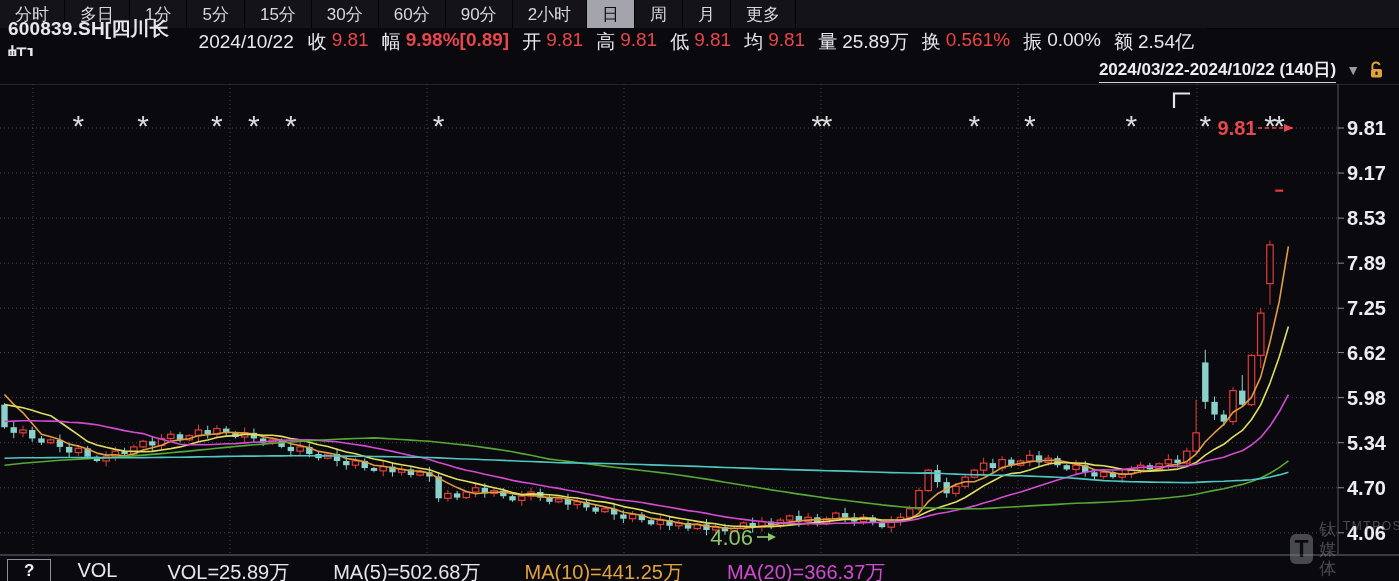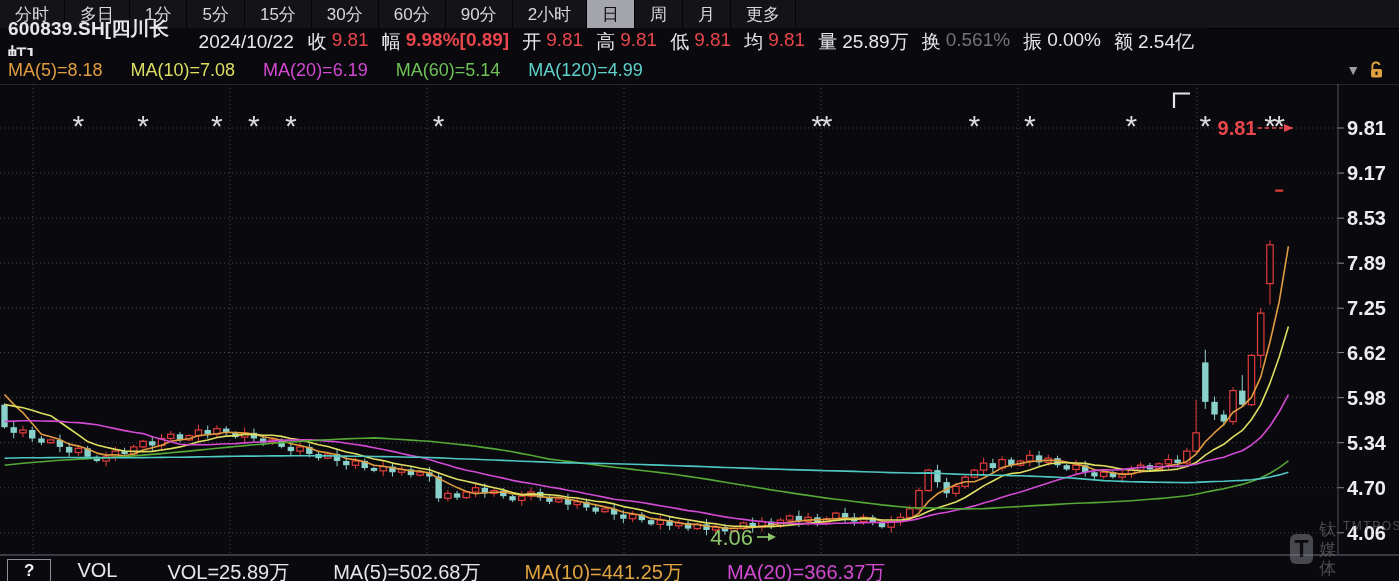--- a/index.html
+++ b/index.html
@@ -94,42 +94,36 @@
         <span class="fld">
           <span class="lab">均</span>
           <span class="val" style="color: rgb(232, 70, 76);">9.81</span>
         </span>
         <span class="fld">
           <span class="lab">量</span>
           <span class="val" style="color: rgb(230, 230, 234);">25.89万</span>
         </span>
         <span class="fld">
           <span class="lab">换</span>
-          <span class="val" style="color: #737373;">0.561%</span>
+          <span class="val" style="color: #ef4444;">0.561%</span>
         </span>
         <span class="fld">
           <span class="lab">振</span>
           <span class="val" style="color: rgb(230, 230, 234);">0.00%</span>
         </span>
         <span class="fld">
           <span class="lab">额</span>
           <span class="val" style="color: rgb(230, 230, 234);">2.54亿</span>
         </span>
       </span>
   </div>
 
   <div class="mabar">
-    <span id="ma-items" style="display:flex">
-        <span class="ma-item" style="color: rgb(224, 156, 64);">MA(5)=8.18</span>
-        <span class="ma-item" style="color: rgb(222, 222, 98);">MA(10)=7.08</span>
-        <span class="ma-item" style="color: rgb(210, 74, 210);">MA(20)=6.19</span>
-        <span class="ma-item" style="color: rgb(111, 194, 87);">MA(60)=5.14</span>
-        <span class="ma-item" style="color: rgb(94, 211, 205);">MA(120)=4.99</span>
-      </span>
     <span class="range-wrap">
+      <span class="range-link">2024/03/22-2024/10/22 (140日)</span>
       <span class="chev">▼</span>
       <svg width="16" height="18" viewBox="0 0 16 18">
         <path d="M3.4 8 V5.4 A3.7 3.7 0 0 1 10.6 4" fill="none" stroke="#dfa23e" stroke-width="1.9"></path>
         <rect x="2" y="8" width="11" height="8.4" rx="1.7" fill="#dfa23e"></rect>
         <rect x="6.4" y="10.5" width="2.2" height="3.4" rx="1" fill="#15151a"></rect>
       </svg>
     </span>
   </div>
 
   <svg id="chart" width="1399" height="471" viewBox="0 0 1399 471">

